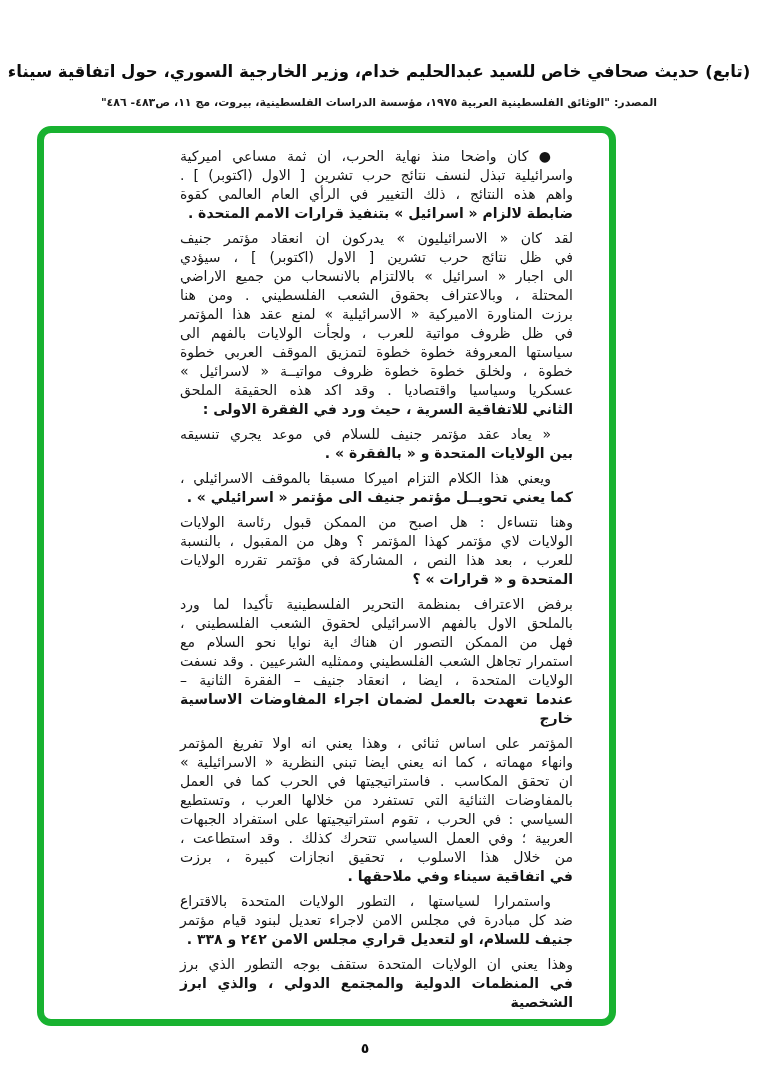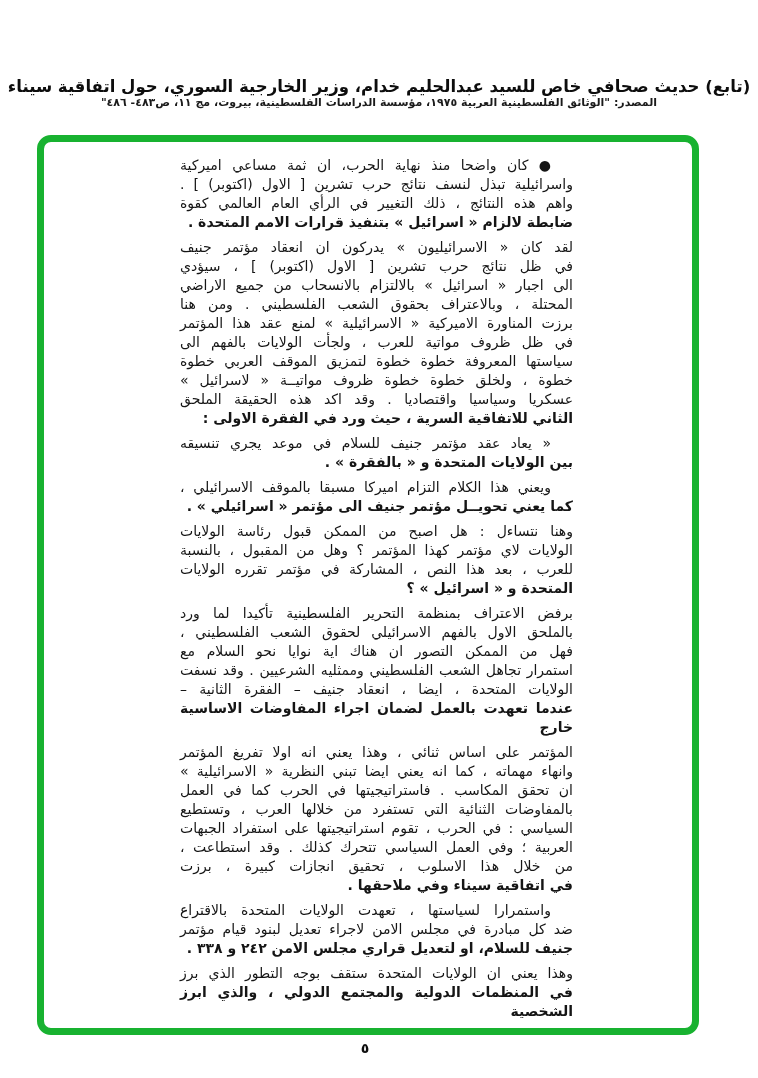--- a/index.html
+++ b/index.html
@@ -19,44 +19,42 @@
     position: absolute;
     top: 62px;
     left: 0;
     width: 758px;
     text-align: center;
     direction: rtl;
     font-size: 16.5px;
     font-weight: bold;
     letter-spacing: 0px;
     color: #0d0d0d;
-    margin-top: 15px;
   }
   .source-line {
     position: absolute;
     top: 96px;
     left: 0;
     width: 758px;
     text-align: center;
     direction: rtl;
     font-size: 11px;
     font-weight: bold;
     color: #1a1a1a;
   }
   .green-box {
     position: absolute;
     left: 37px;
     top: 126px;
-    width: 662px;
+    width: 579px;
     height: 900px;
     box-sizing: border-box;
     border: 7px solid #18b230;
     border-radius: 14px;
     background: transparent;
-    margin-top: 9px;
   }
   .text-column {
     position: absolute;
     left: 136px;  
     top: 14px;
     width: 393px;
     direction: rtl;
     font-size: 14px;
     line-height: 19px;
     color: #151515;
@@ -119,42 +117,42 @@
         <div class="line last">بين الولايات المتحدة و « بالفقرة » .</div>
       </div>
       <div class="para indent">
         <div class="line">ويعني هذا الكلام التزام اميركا مسبقا بالموقف الاسرائيلي ،</div>
         <div class="line last">كما يعني تحويــل مؤتمر جنيف الى مؤتمر « اسرائيلي » .</div>
       </div>
       <div class="para">
         <div class="line">وهنا نتساءل : هل اصبح من الممكن قبول رئاسة الولايات</div>
         <div class="line">الولايات لاي مؤتمر كهذا المؤتمر ؟ وهل من المقبول ، بالنسبة</div>
         <div class="line">للعرب ، بعد هذا النص ، المشاركة في مؤتمر تقرره الولايات</div>
-        <div class="line last">المتحدة و « اسرائيل » ؟</div>
+        <div class="line last">المتحدة و « قرارات » ؟</div>
       </div>
       <div class="para">
         <div class="line">برفض الاعتراف بمنظمة التحرير الفلسطينية تأكيدا لما ورد</div>
         <div class="line">بالملحق الاول بالفهم الاسرائيلي لحقوق الشعب الفلسطيني ،</div>
         <div class="line">فهل من الممكن التصور ان هناك اية نوايا نحو السلام مع</div>
         <div class="line">استمرار تجاهل الشعب الفلسطيني وممثليه الشرعيين . وقد نسفت</div>
         <div class="line">الولايات المتحدة ، ايضا ، انعقاد جنيف – الفقرة الثانية –</div>
         <div class="line last">عندما تعهدت بالعمل لضمان اجراء المفاوضات الاساسية خارج</div>
       </div>
       <div class="para">
         <div class="line">المؤتمر على اساس ثنائي ، وهذا يعني انه اولا تفريغ المؤتمر</div>
         <div class="line">وانهاء مهماته ، كما انه يعني ايضا تبني النظرية « الاسرائيلية »</div>
         <div class="line">ان تحقق المكاسب . فاستراتيجيتها في الحرب كما في العمل</div>
         <div class="line">بالمفاوضات الثنائية التي تستفرد من خلالها العرب ، وتستطيع</div>
         <div class="line">السياسي : في الحرب ، تقوم استراتيجيتها على استفراد الجبهات</div>
         <div class="line">العربية ؛ وفي العمل السياسي تتحرك كذلك . وقد استطاعت ،</div>
         <div class="line">من خلال هذا الاسلوب ، تحقيق انجازات كبيرة ، برزت</div>
         <div class="line last">في اتفاقية سيناء وفي ملاحقها .</div>
       </div>
       <div class="para indent">
-        <div class="line">واستمرارا لسياستها ، تعهدت الولايات المتحدة بالاقتراع</div>
+        <div class="line">واستمرارا لسياستها ، التطور الولايات المتحدة بالاقتراع</div>
         <div class="line">ضد كل مبادرة في مجلس الامن لاجراء تعديل لبنود قيام مؤتمر</div>
         <div class="line last">جنيف للسلام، او لتعديل قراري مجلس الامن ٢٤٢ و ٣٣٨ .</div>
       </div>
       <div class="para">
         <div class="line">وهذا يعني ان الولايات المتحدة ستقف بوجه التطور الذي برز</div>
         <div class="line last">في المنظمات الدولية والمجتمع الدولي ، والذي ابرز الشخصية</div>
       </div>
     </div>
 </div>
 

